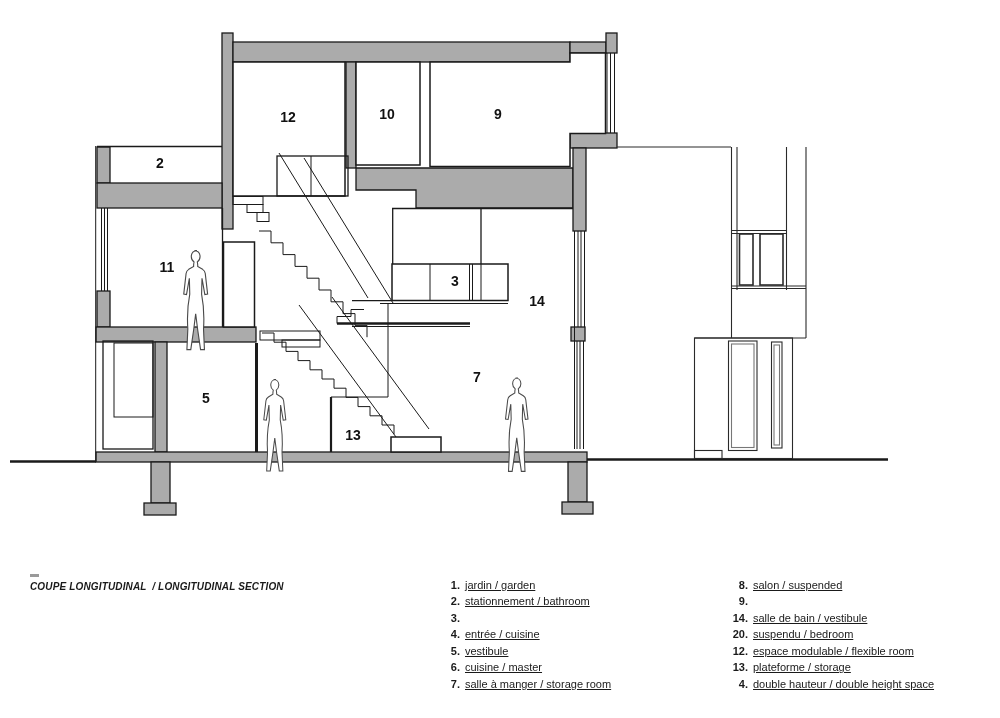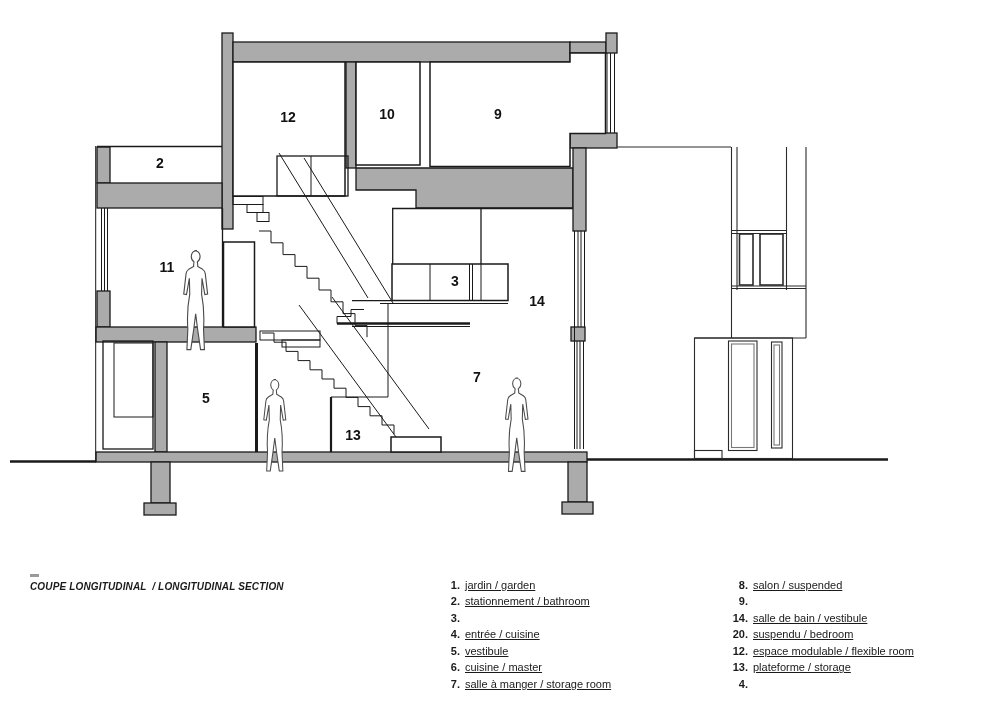--- a/index.html
+++ b/index.html
@@ -237,16 +237,17 @@
     <div class="legend-row">
         <span class="ln">12.</span>
         <span class="lt">espace modulable / flexible room</span>
       </div>
     <div class="legend-row">
         <span class="ln">13.</span>
         <span class="lt">plateforme / storage</span>
       </div>
     <div class="legend-row">
         <span class="ln">4.</span>
+        <span class="lt">double hauteur / double height space</span>
       </div>
   </div>
 
 </div>
 
 </body></html>

